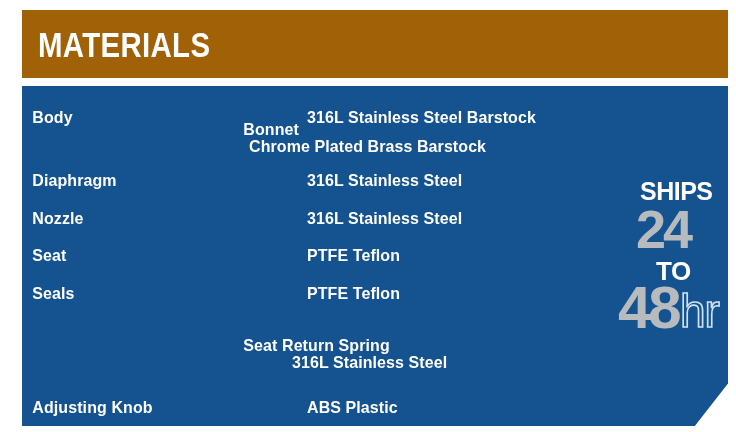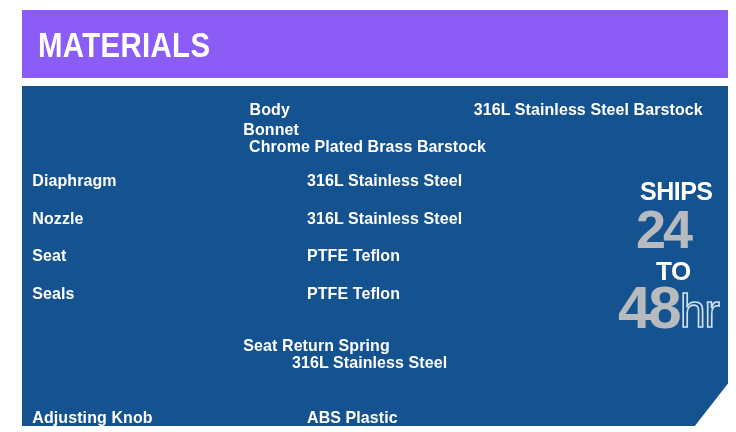--- a/index.html
+++ b/index.html
@@ -24,21 +24,21 @@
     background: #ffffff;
   }
 
   
   #header-bar {
     position: absolute;
     left: 22px;
     top: 10px;
     width: 706px;
     height: 68px;
-    background: #8b5cf6;
+    background: #a16207;
     box-sizing: border-box;
   }
   #header-title {
     position: absolute;
     left: 16px;
     top: 50%;
     transform: translateY(-50%) scaleX(0.84);
     transform-origin: left center;
     color: #ffffff;
     font-family: "Liberation Sans", sans-serif;
@@ -162,21 +162,21 @@
 <body>
 
 <div id="spec-card">
 
   <div id="header-bar">
     <div id="header-title">MATERIALS</div>
   </div>
 
   <div id="materials-panel">
     <div id="materials-rows">
-        <div class="material-row" style="top: 5px; height: 37.7778px; text-align: right;">
+        <div class="material-row" style="top: 13px; height: 37.7778px;">
           <div class="material-name">Body</div>
           <div class="material-value">316L Stainless Steel Barstock</div>
         </div>
         <div class="material-row" style="top: 35px; height: 37.7778px; flex-direction: column;">
           <div class="material-name">Bonnet</div>
           <div class="material-value">Chrome Plated Brass Barstock</div>
         </div>
         <div class="material-row" style="top: 75.5556px; height: 37.7778px;">
           <div class="material-name">Diaphragm</div>
           <div class="material-value">316L Stainless Steel</div>
@@ -190,21 +190,21 @@
           <div class="material-value">PTFE Teflon</div>
         </div>
         <div class="material-row" style="top: 188.889px; height: 37.7778px;">
           <div class="material-name">Seals</div>
           <div class="material-value">PTFE Teflon</div>
         </div>
         <div class="material-row" style="top: 251px; height: 37.7778px; flex-direction: column;">
           <div class="material-name">Seat Return Spring</div>
           <div class="material-value">316L Stainless Steel</div>
         </div>
-        <div class="material-row" style="top: 302.222px; height: 37.7778px; align-items: flex-end;">
+        <div class="material-row" style="top: 302.222px; height: 37.7778px;">
           <div class="material-name">Adjusting Knob</div>
           <div class="material-value">ABS Plastic</div>
         </div>
       </div>
 
     <div id="ships-badge">
       <svg viewBox="0 0 124 160" xmlns="http://www.w3.org/2000/svg">
         <text class="badge-ships" x="14" y="24">SHIPS</text>
         <text class="badge-24" x="10" y="72">24</text>
         <text class="badge-to" x="30" y="104">TO</text>

